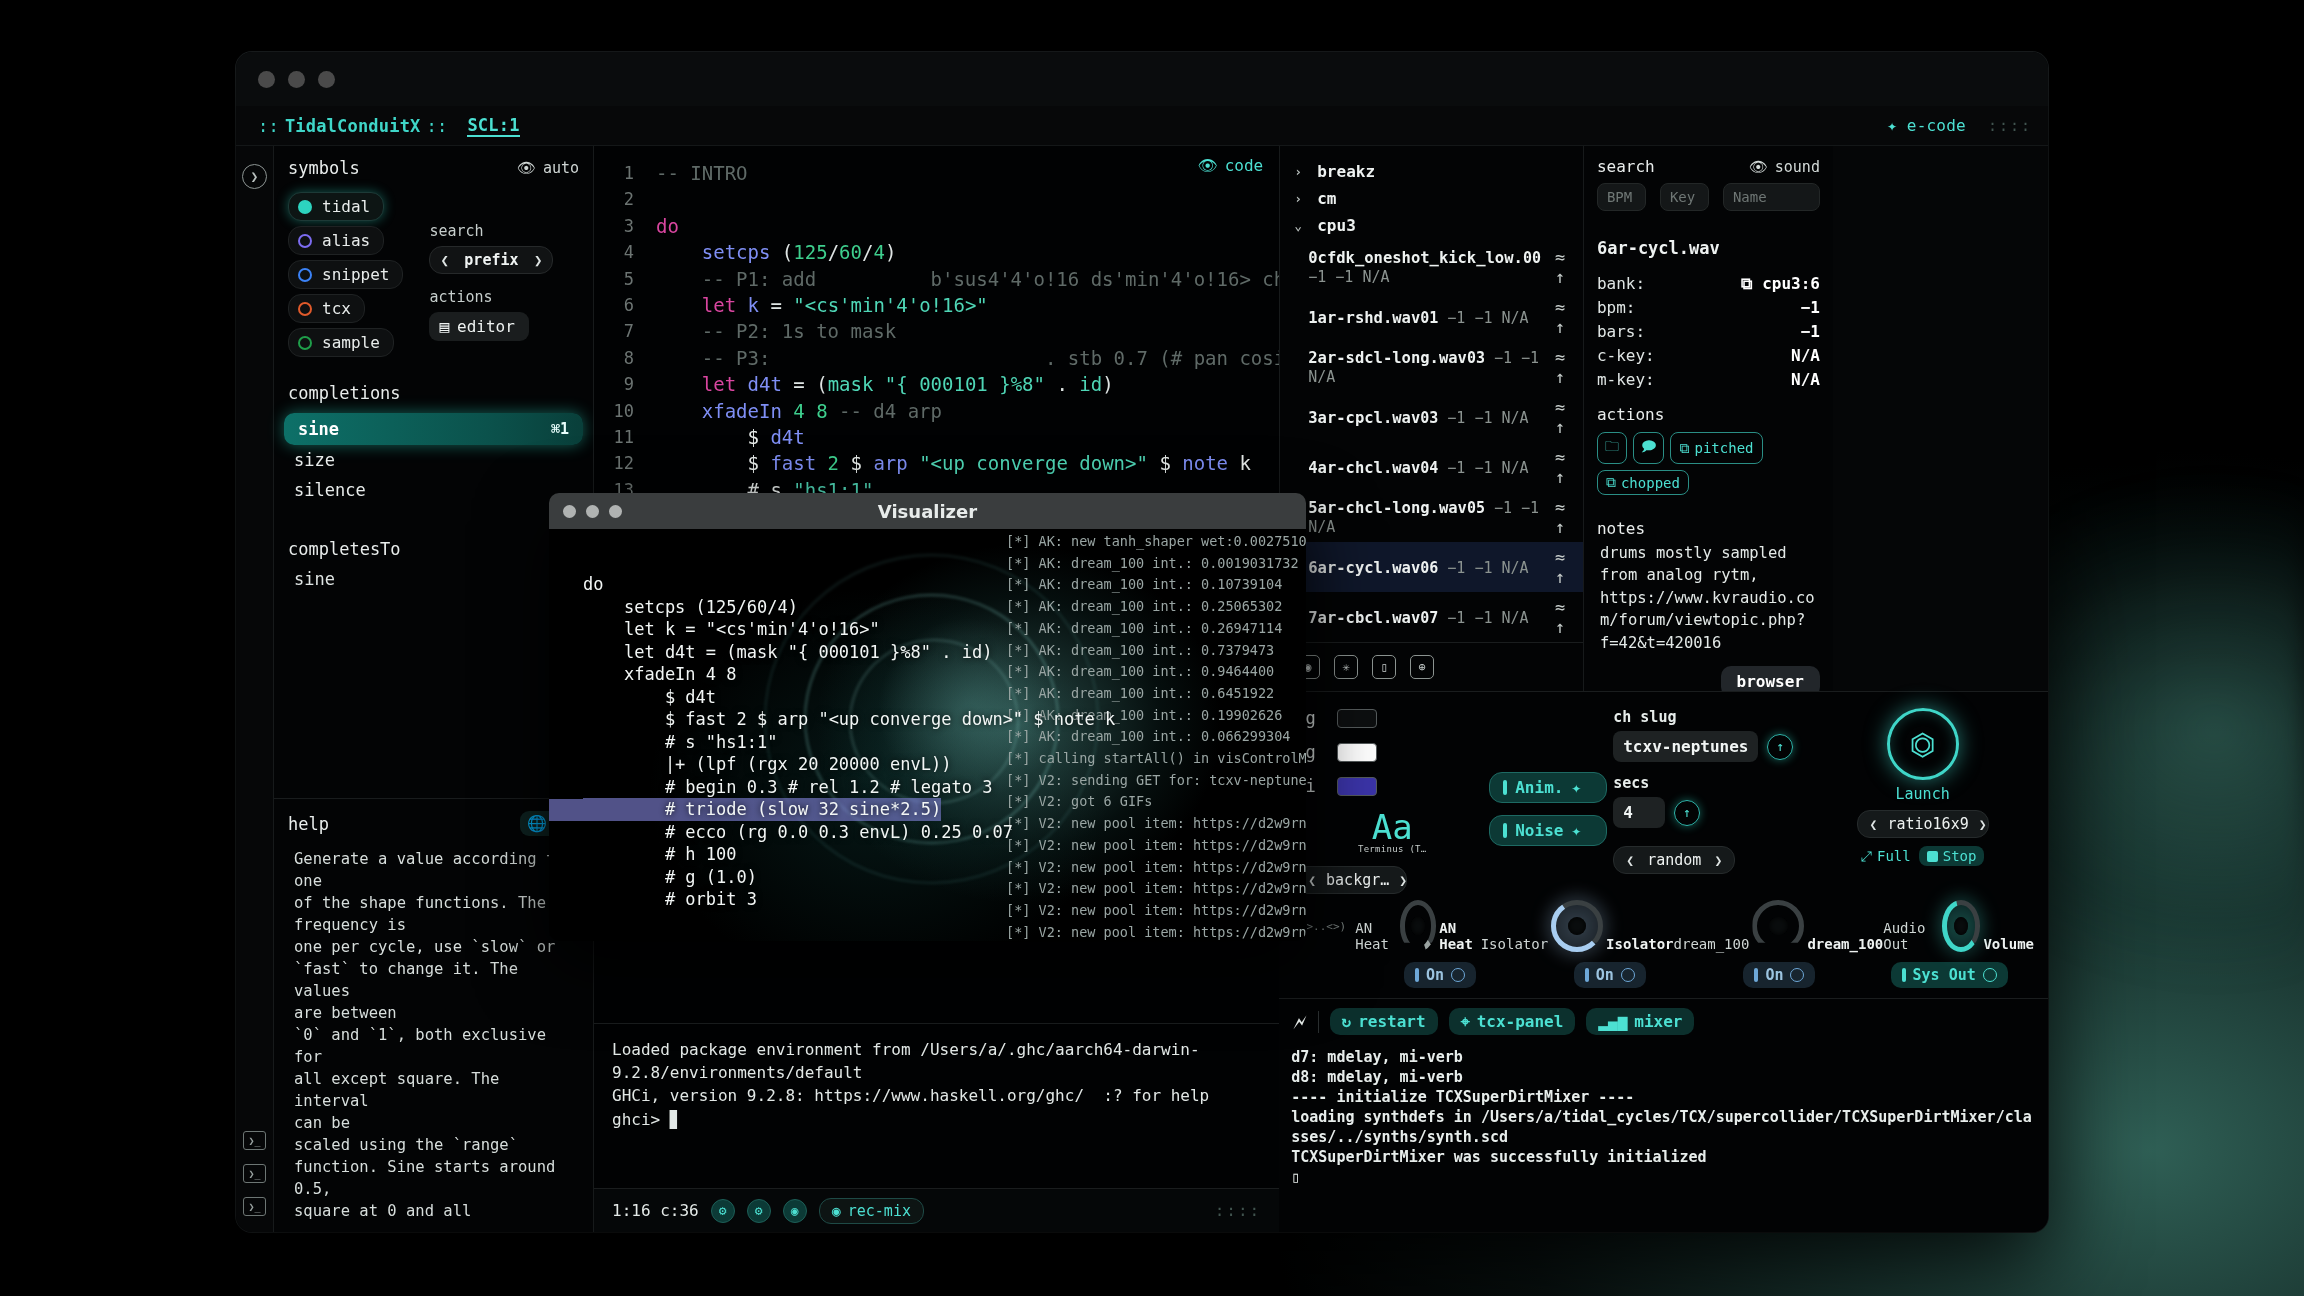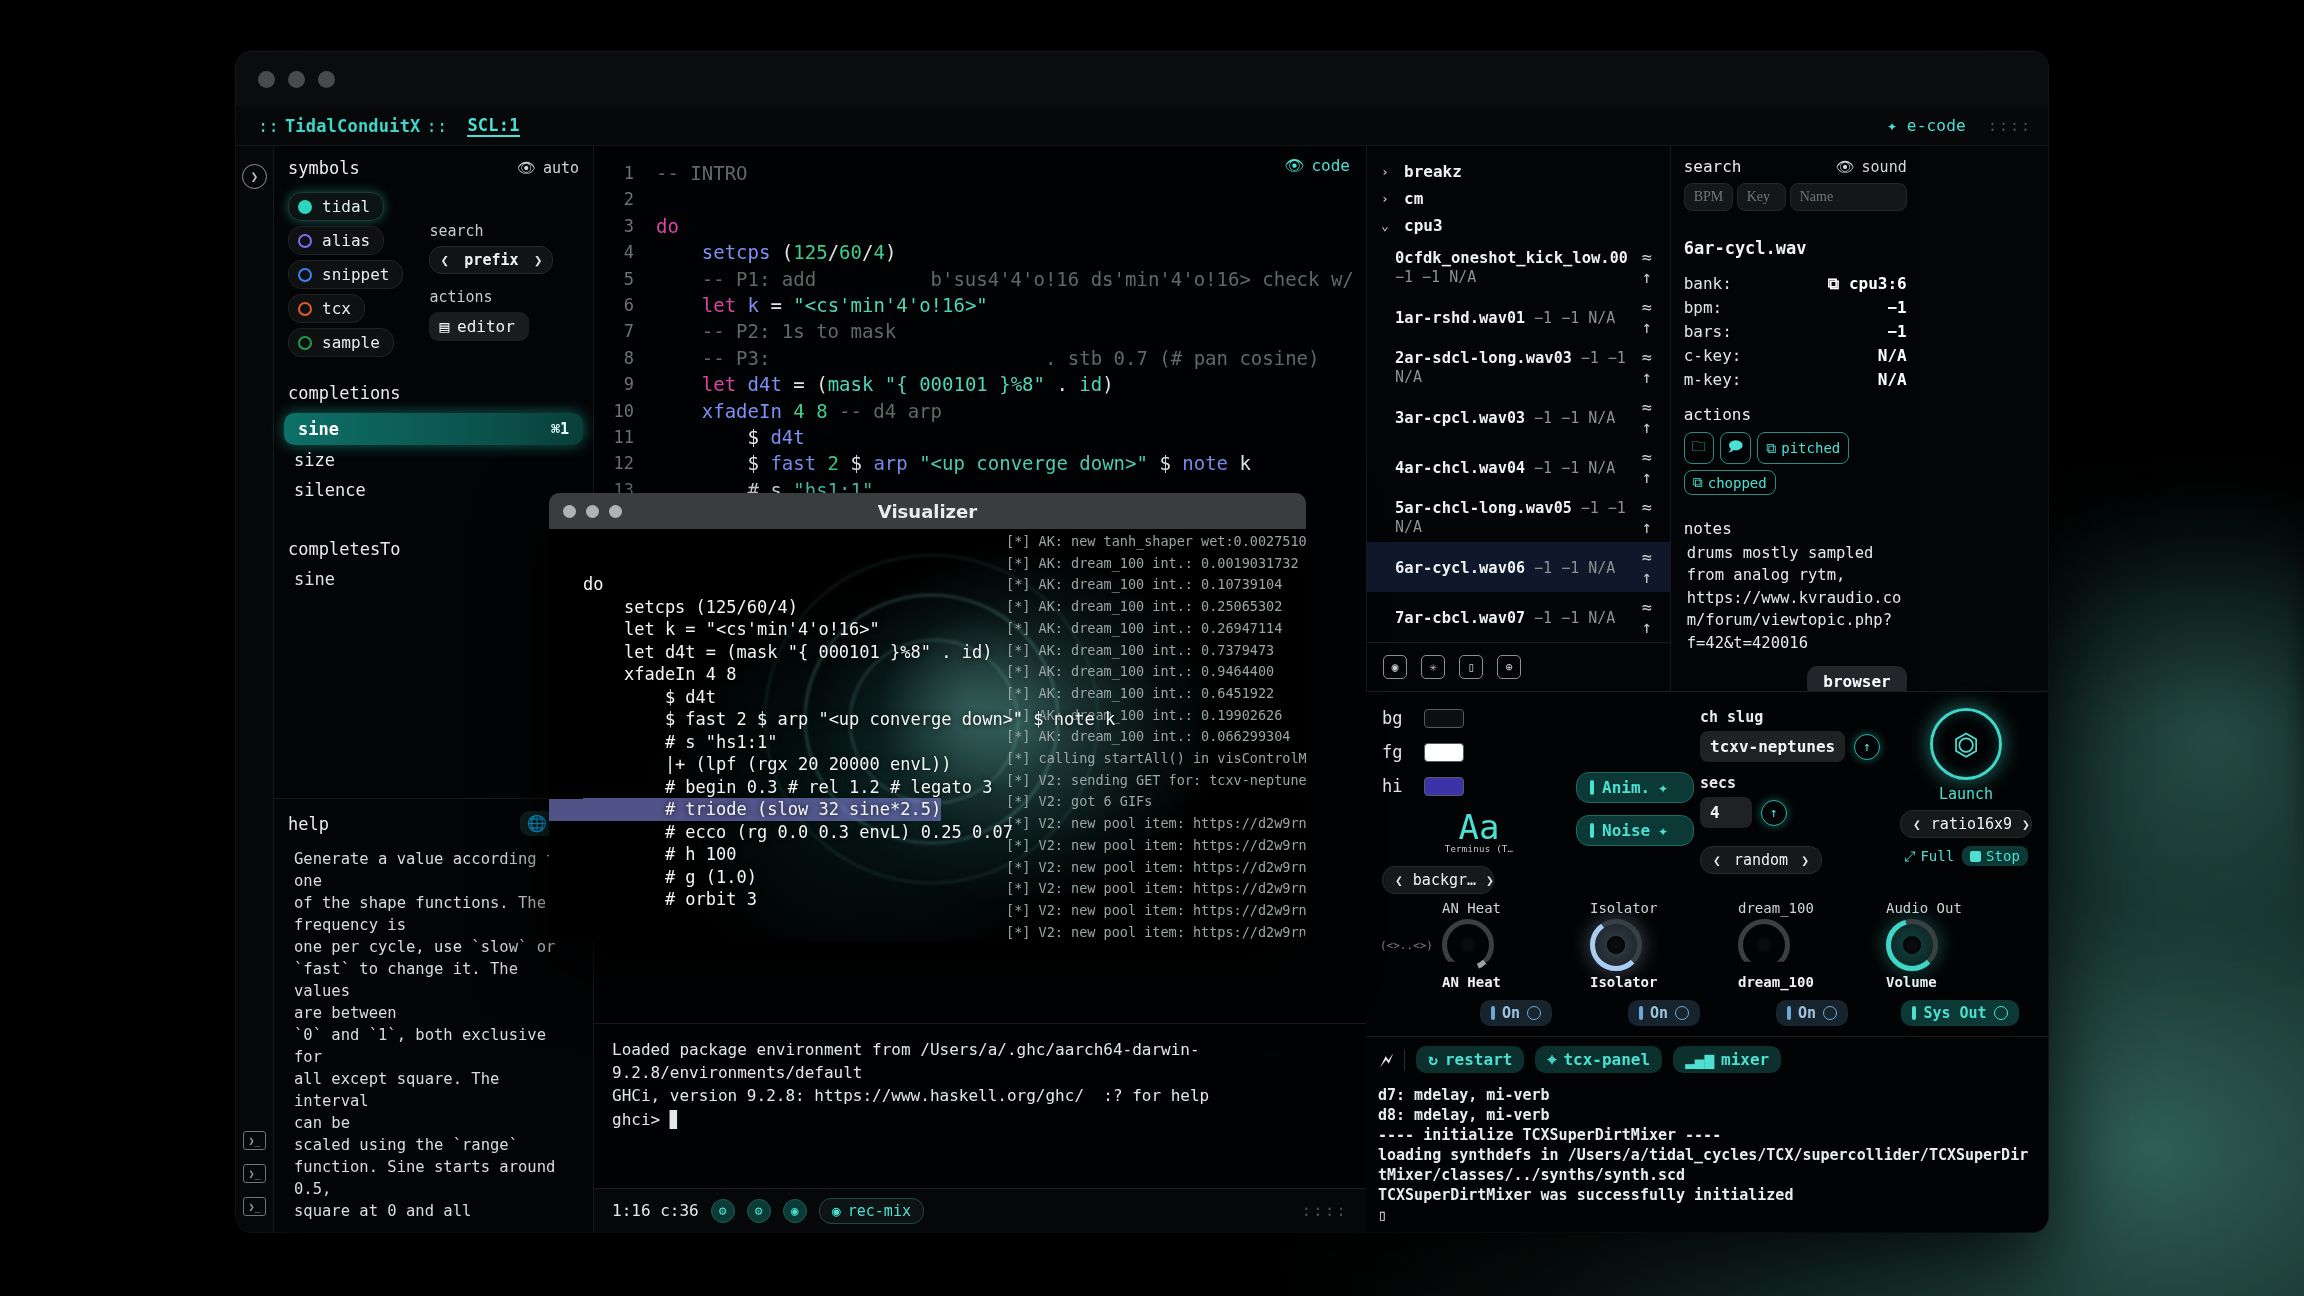--- a/index.html
+++ b/index.html
@@ -137,21 +137,21 @@
   .smp-meta { font-size:15px; color:#8b9390; }
   .smp-meta b { color:#eef2f1; }
   .wave { color:#c3cac8; font-size:17px; width:26px; text-align:center;}
   .tool-row { display:flex; align-items:center; gap:14px; padding:12px 16px; border-top:1px solid #1a1d1e;}
   .tool-ico { width:24px; height:24px; border-radius:5px; border:1.4px solid #8b9390; color:#c7cecc; font-size:12px; display:flex; align-items:center; justify-content:center;}
 
   
   .detail-col { flex:0 0 250px; background:#030405; border-left:1px solid #171a1b; display:flex; flex-direction:column; min-height:0;}
   .det-head { display:flex; align-items:center; padding:11px 13px 7px 13px; color:#e9edec; font-size:16px;}
   .det-head-r { margin-left:auto; display:flex; align-items:center; gap:7px; color:#d3dad8; font-size:15px;}
-  .det-fields { display:flex; gap:4px; padding:0 13px 10px 13px;font-family:Liberation Serif, serif;}
+  .det-fields { display:flex; gap:14px; padding:0 13px 10px 13px;}
   .dfield { background:#141718; border:1px solid #232727; border-radius:8px; color:#6f7775; font-size:14px; padding:5px 9px;}
   .dfield.w1 { width:49px;} .dfield.w2{ width:49px;} .dfield.w3{flex:1;}
   .det-rule { height:1px; background:#22292a; margin:0 13px;}
   .det-filename { color:#eef2f1; font-size:17px; font-weight:700; padding:17px 13px 13px 13px;}
   .det-kv { display:flex; justify-content:space-between; padding:2.5px 13px; font-size:16px;}
   .det-k { color:#dfe5e4;} .det-v { color:#ffffff; font-weight:700;}
   .det-sub { color:#e9edec; font-size:16px; padding:14px 13px 8px 13px;}
   .tags { display:flex; gap:6px; padding:0 10px 10px 13px; flex-wrap:wrap;}
   .tag { display:inline-flex; align-items:center; gap:5px; border:1px solid #2a8e85; border-radius:8px;
          padding:3px 8px; color:#4ce0d2; font-size:14px; }
@@ -184,21 +184,21 @@
   .launch-ring { width:72px; height:72px; border-radius:50%; border:3px solid #3fd6c8; display:flex; align-items:center; justify-content:center;
                  color:#4ce0d2; font-size:30px; box-shadow:0 0 22px rgba(63,214,200,.55), inset 0 0 14px rgba(63,214,200,.25);}
   .launch-lbl { color:#4ce0d2; font-size:15px; margin-top:5px;}
   .mini-act { display:flex; gap:8px; margin-top:8px;}
   .mini-btn { display:inline-flex; align-items:center; gap:5px; color:#4ce0d2; font-size:14px;}
   .mini-btn.stop { background:#0c3935; border-radius:8px; padding:2px 8px;}
   .sq { width:11px; height:11px; background:#4ce0d2; border-radius:2px;}
 
   .knobs { display:flex; align-items:flex-start; padding:6px 14px 4px 14px; gap:0;}
   .knob-angle { color:#7d8684; font-size:11px; align-self:center; width:62px;}
-  .knob-cell { flex:1; display:flex; flex-direction:column; align-items:flex-start; gap:3px;}
+  .knob-cell { flex:1; display:flex; flex-direction:row; align-items:flex-end; gap:3px;}
   .knob-top { color:#cfd6d4; font-size:14px;}
   .knob-bot { color:#eef2f1; font-size:14px; font-weight:700;}
   .knob { width:52px; height:52px; border-radius:50%; position:relative; }
   .knob .ring { position:absolute; inset:0; border-radius:50%; border:5px solid; clip-path: inset(0 0 18% 0);}
   .knob .hub { position:absolute; inset:32%; border-radius:50%; background:#0a0d0e; box-shadow: inset 0 0 6px #000;}
   .toggles { display:flex; padding:6px 14px 10px 14px; gap:0;}
   .tg-spacer { width:62px;}
   .tg-cell { flex:1; display:flex; justify-content:center;}
   .tg { display:inline-flex; align-items:center; gap:7px; background:#17242e; border-radius:10px; padding:4px 11px;
         color:#9cc4e0; font-size:15px; font-weight:700;}

